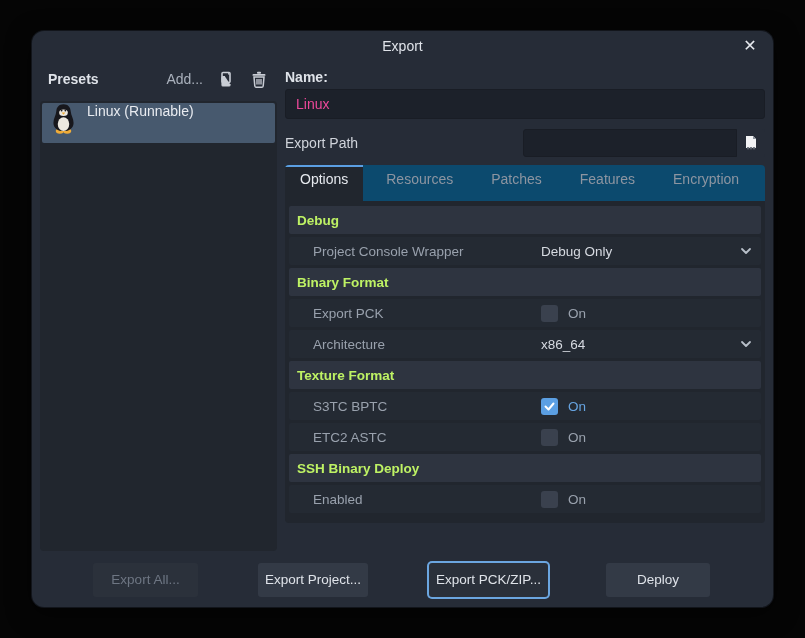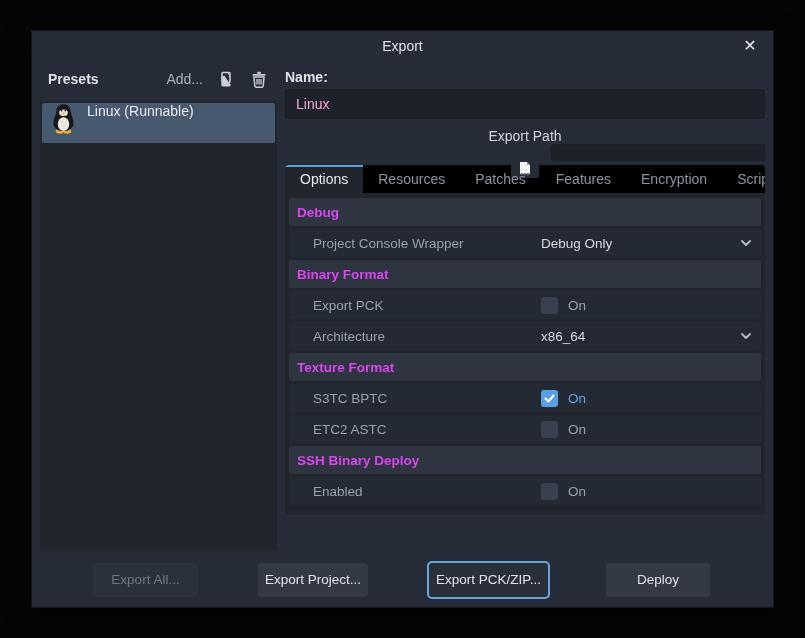--- a/index.html
+++ b/index.html
@@ -1,19 +1,19 @@
 <!DOCTYPE html>
 <html><head>
 <meta charset="utf-8">
 <style>
   * { margin:0; padding:0; box-sizing:border-box; }
   html,body { width:805px; height:638px; background:#050505; overflow:hidden;
     font-family:"Liberation Sans","DejaVu Sans",sans-serif; }
   .dialog { position:absolute; left:32px; top:31px; width:741px; height:576px;
-    background:#262c37; border-radius:0; box-shadow:0 0 0 1px #12151b, 0 6px 24px rgba(0,0,0,.6); }
+    background:#262c37; border-radius:12px; box-shadow:0 0 0 1px #12151b, 0 6px 24px rgba(0,0,0,.6); }
   .title-bar { position:absolute; left:0; top:0; width:100%; height:30px; }
   .dialog-title { position:absolute; left:0; top:7px; width:100%; text-align:center;
     color:#dfe3e9; font-size:14px; }
   .close-btn { position:absolute; right:12px; top:4px; width:22px; height:22px;
     color:#e6e9ee; font-size:16px; line-height:22px; text-align:center; cursor:pointer; }
 
   
   .left-col { position:absolute; left:8px; top:34px; width:237px; }
   .presets-header { display:flex; align-items:center; height:28px; padding:0 4px; }
   .presets-title { color:#dfe3e9; font-size:14px; font-weight:bold; margin-left:4px; }
@@ -21,49 +21,49 @@
   .hicon { width:20px; height:20px; display:flex; align-items:center; justify-content:center; margin-right:12px; }
   .preset-list { margin-top:8px; height:450px; background:#21262e; border-radius:4px; padding:2px; }
   .preset-item { display:flex; align-items:flex-start; height:40px; background:#47596e;
     border-radius:2px; padding:0 8px; }
   .preset-item-label { color:#e8ebf0; font-size:14px; margin-left:10px; }
 
   
   .right-col { position:absolute; left:253px; top:34px; width:480px; }
   .name-label { color:#dfe3e9; font-size:14px; font-weight:bold; height:24px; line-height:24px; }
   .name-input { width:480px; height:30px; background:#1c212a; border:1px solid #191d25;
-    border-radius:3px; color:#f9a8d4; font-size:14px; padding:0 10px; outline:none;
+    border-radius:3px; color:#ec4899; font-size:14px; padding:0 10px; outline:none;
     font-family:"Liberation Sans","DejaVu Sans",sans-serif; }
   .toggles-row { display:flex; align-items:center; justify-content:flex-end; height:24px; margin-top:8px; }
   .toggle-label { font-size:14px; color:#d6dae1; margin-right:8px; }
   .toggle-label.accent { color:#66a3e0; }
   .toggle { width:38px; height:17px; border-radius:9px; position:relative; }
   .toggle.off { background:#474e5a; margin-right:24px; }
   .toggle.on  { background:#66a3e0; }
   .knob { position:absolute; top:2px; width:13px; height:13px; border-radius:50%; background:#f2f4f7; }
   .toggle.off .knob { left:3px; }
   .toggle.on  .knob { right:3px; }
 
-  .path-row { display:flex; align-items:center; height:30px; margin-top:9px;flex-direction:column; }
+  .path-row { display:flex; align-items:center; height:30px; margin-top:9px; }
   .path-label { color:#d0d4db; font-size:14px; }
   .path-input { margin-left:auto; width:214px; height:28px; background:#1c212a;
     border:1px solid #191d25; border-radius:3px 0 0 3px; color:#dfe3e9; font-size:13px;
     padding:0 8px; outline:none; font-family:"Liberation Sans","DejaVu Sans",sans-serif; }
   .path-file-btn { width:28px; height:28px; background:#262c37; border-radius:0 3px 3px 0;
     display:flex; align-items:center; justify-content:center; }
 
-  .tab-bar { display:flex; margin-top:7px; height:28px; background:#000000;
-    border-radius:4px 4px 0 0; overflow:hidden; }
+  .tab-bar { display:flex; margin-top:7px; height:36px; background:#0c4a6e;
+    border-radius:4px 4px 0 0; overflow:hidden;gap:8px; }
   .tab { padding:0 15px; line-height:28px; font-size:14px; color:#8d95a1; cursor:pointer; }
   .tab.active { background:#21262e; color:#e6e9ee; box-shadow:inset 0 2px 0 #5b9fe3; }
 
   .options-panel { height:322px; background:#21262e; border-radius:0 0 4px 4px; padding:5px 4px; }
   .opt-row { height:28px; margin-bottom:3px; border-radius:2px; display:flex; align-items:center; }
   .opt-row.section { background:#2e3440; padding:0 8px; }
-  .sec-label { color:#d946ef; font-size:13.5px; font-weight:bold; }
+  .sec-label { color:#bef264; font-size:13.5px; font-weight:bold; }
   .opt-row.item { background:#242a33; padding:0 10px 0 24px; }
   .opt-label { color:#99a1ad; font-size:13.5px; }
   .opt-value { position:absolute; left:252px; display:flex; align-items:center; }
   .opt-row.item { position:relative; }
   .value-text { color:#d6dae1; font-size:13.5px; }
   .chevron { position:absolute; right:8px; display:flex; align-items:center; }
   .checkbox { width:17px; height:17px; border-radius:3px; background:#3a414e;
     display:flex; align-items:center; justify-content:center; }
   .checkbox.checked { background:#5b9fe3; }
   .on-label { font-size:13.5px; color:#99a1ad; margin-left:10px; }

